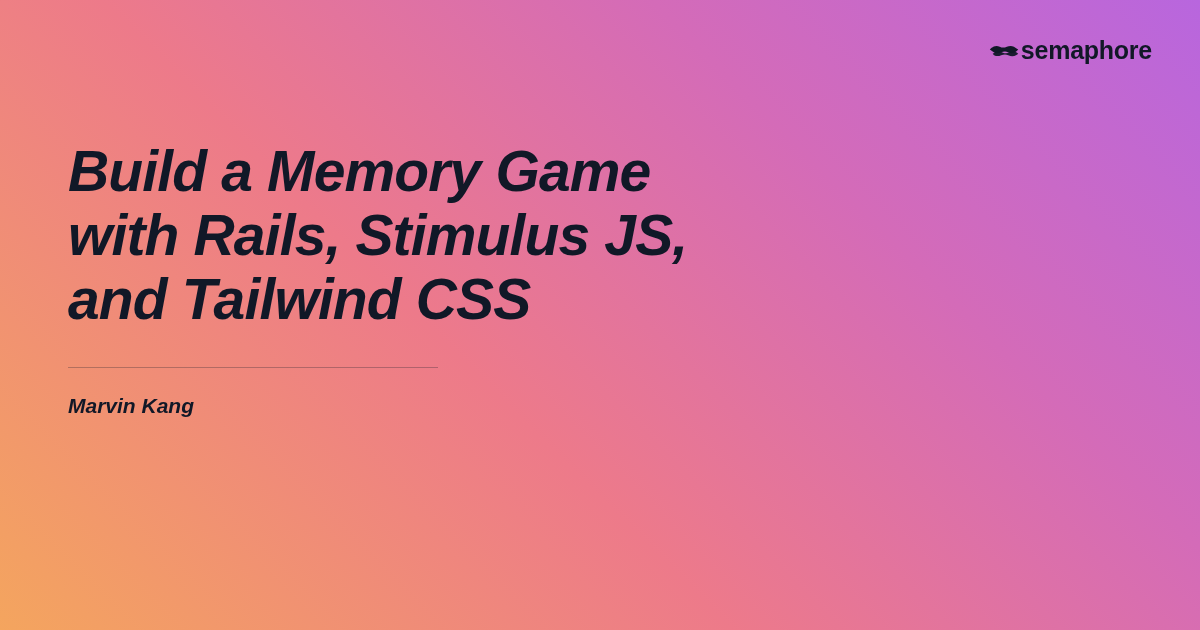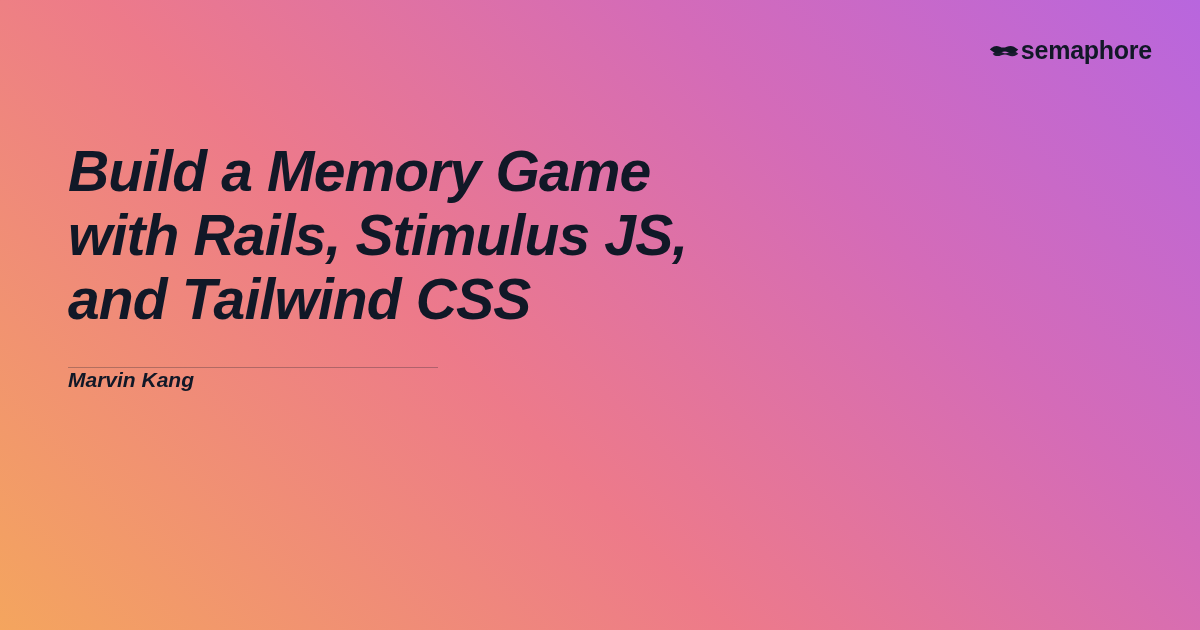--- a/index.html
+++ b/index.html
@@ -54,20 +54,21 @@
       letter-spacing: -0.015em;
       color: #111827;
     }
     .divider {
       margin-top: 36px;
       width: 370px;
       height: 1px;
       background: rgba(17, 24, 39, 0.28);
     }
     .author {
+      margin-top: 26px;
       font-size: 21px;
       font-weight: 700;
       color: #111827;
     }
   </style>
 </head>
 <body>
 
 <div class="card">
 

